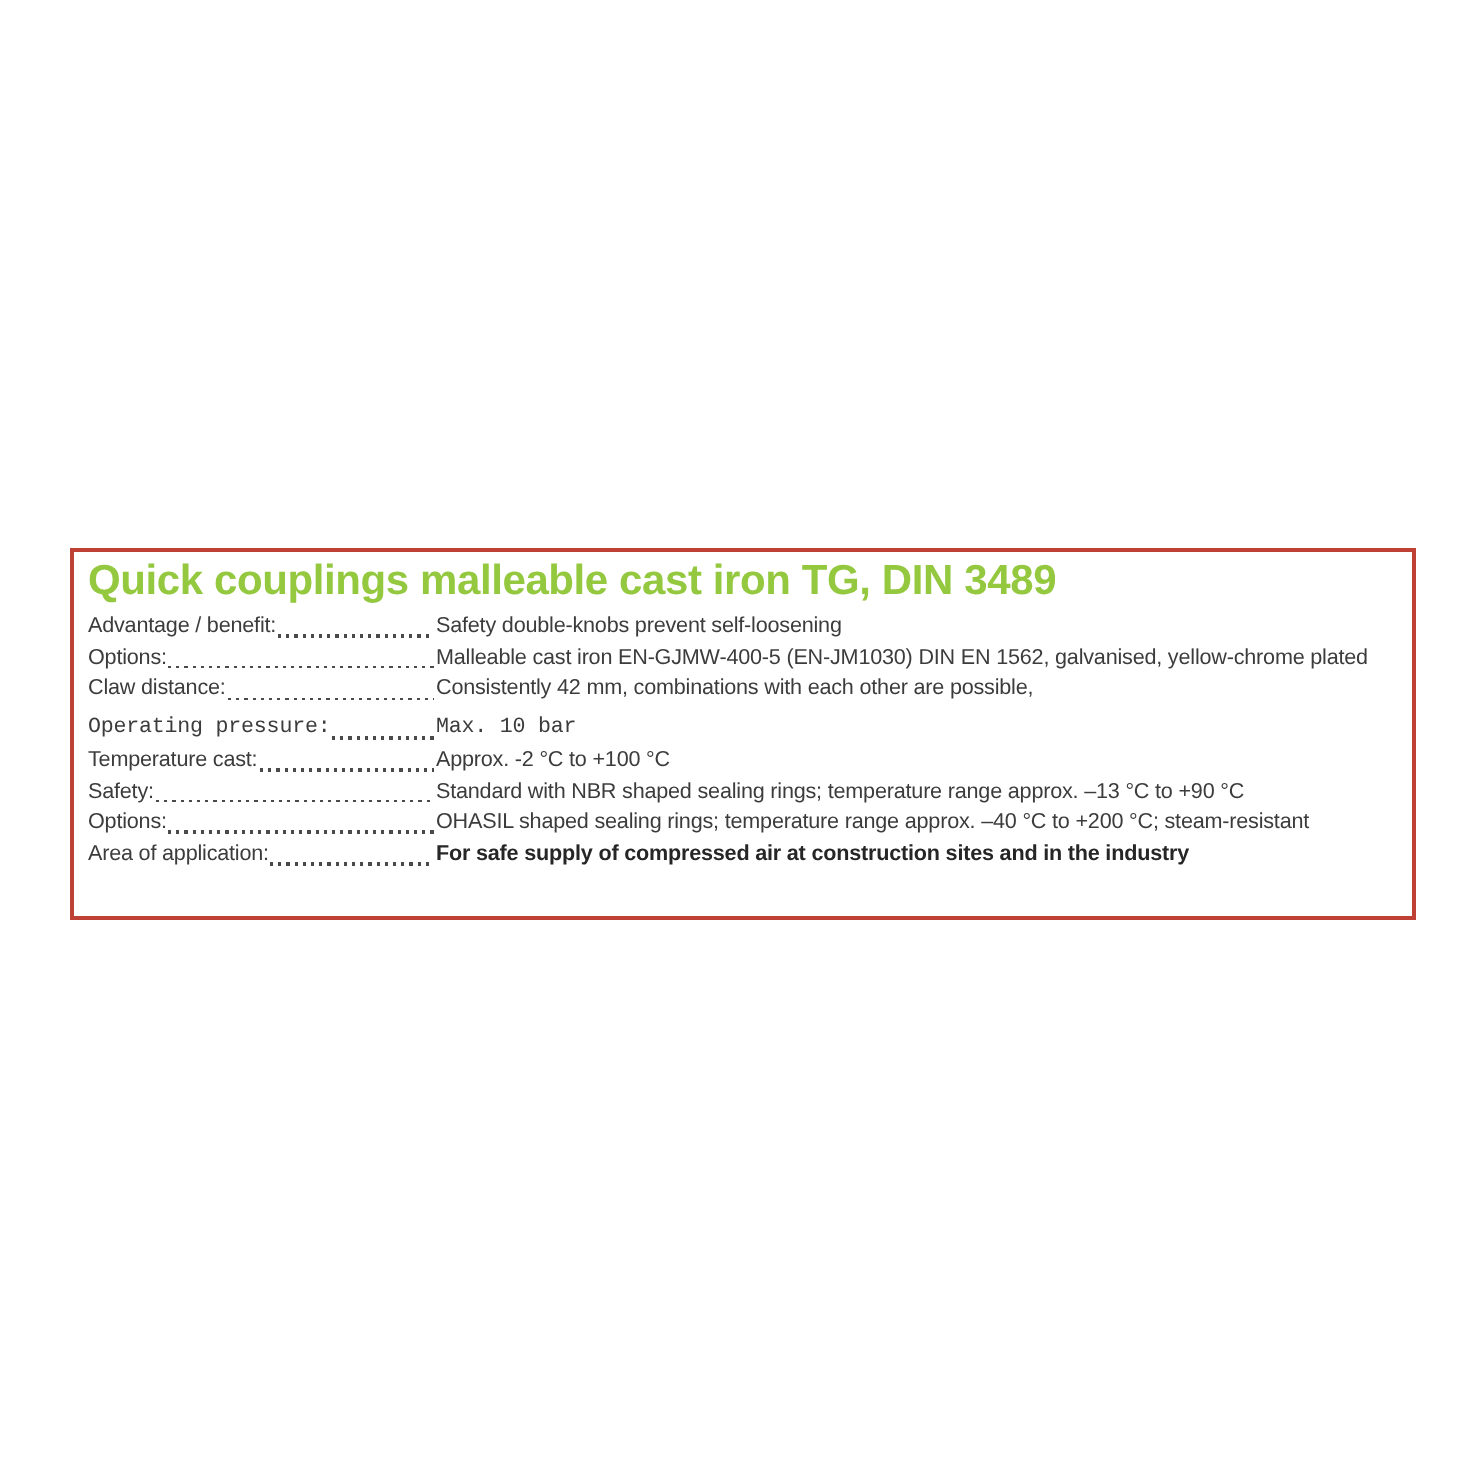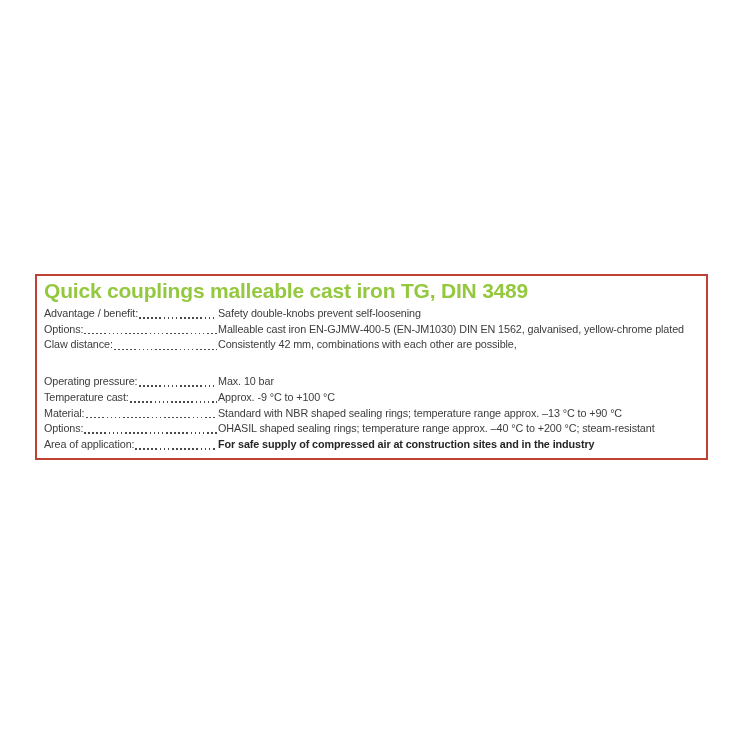--- a/index.html
+++ b/index.html
@@ -39,21 +39,22 @@
     font-size: 10.8px;
     line-height: 15.7px;
     letter-spacing: -0.1px;
   }
   .spec-row {
     display: flex;
     align-items: flex-start;
     justify-content: flex-end;
   }
   .para-gap {
-    margin-top: 21px;
+    margin-top: 4px;
+    font-family: Liberation Mono, monospace;
   }
   .label-col {
     flex: 0 0 174px;
     width: 174px;
     display: flex;
   }
   .label {
     white-space: nowrap;
   }
   .leader {
@@ -122,26 +123,26 @@
         <span class="leader"></span>
       </div>
       <div class="value-col">Max. 10 bar</div>
     </div>
 
     <div class="spec-row">
       <div class="label-col">
         <span class="label">Temperature cast:</span>
         <span class="leader"></span>
       </div>
-      <div class="value-col">Approx. -9 °C to +100 °C</div>
+      <div class="value-col">Approx. -2 °C to +100 °C</div>
     </div>
 
     <div class="spec-row">
       <div class="label-col">
-        <span class="label">Material:</span>
+        <span class="label">Safety:</span>
         <span class="leader"></span>
       </div>
       <div class="value-col">Standard with NBR shaped sealing rings; temperature range approx. –13 °C to +90 °C</div>
     </div>
 
     <div class="spec-row">
       <div class="label-col">
         <span class="label">Options:</span>
         <span class="leader"></span>
       </div>

